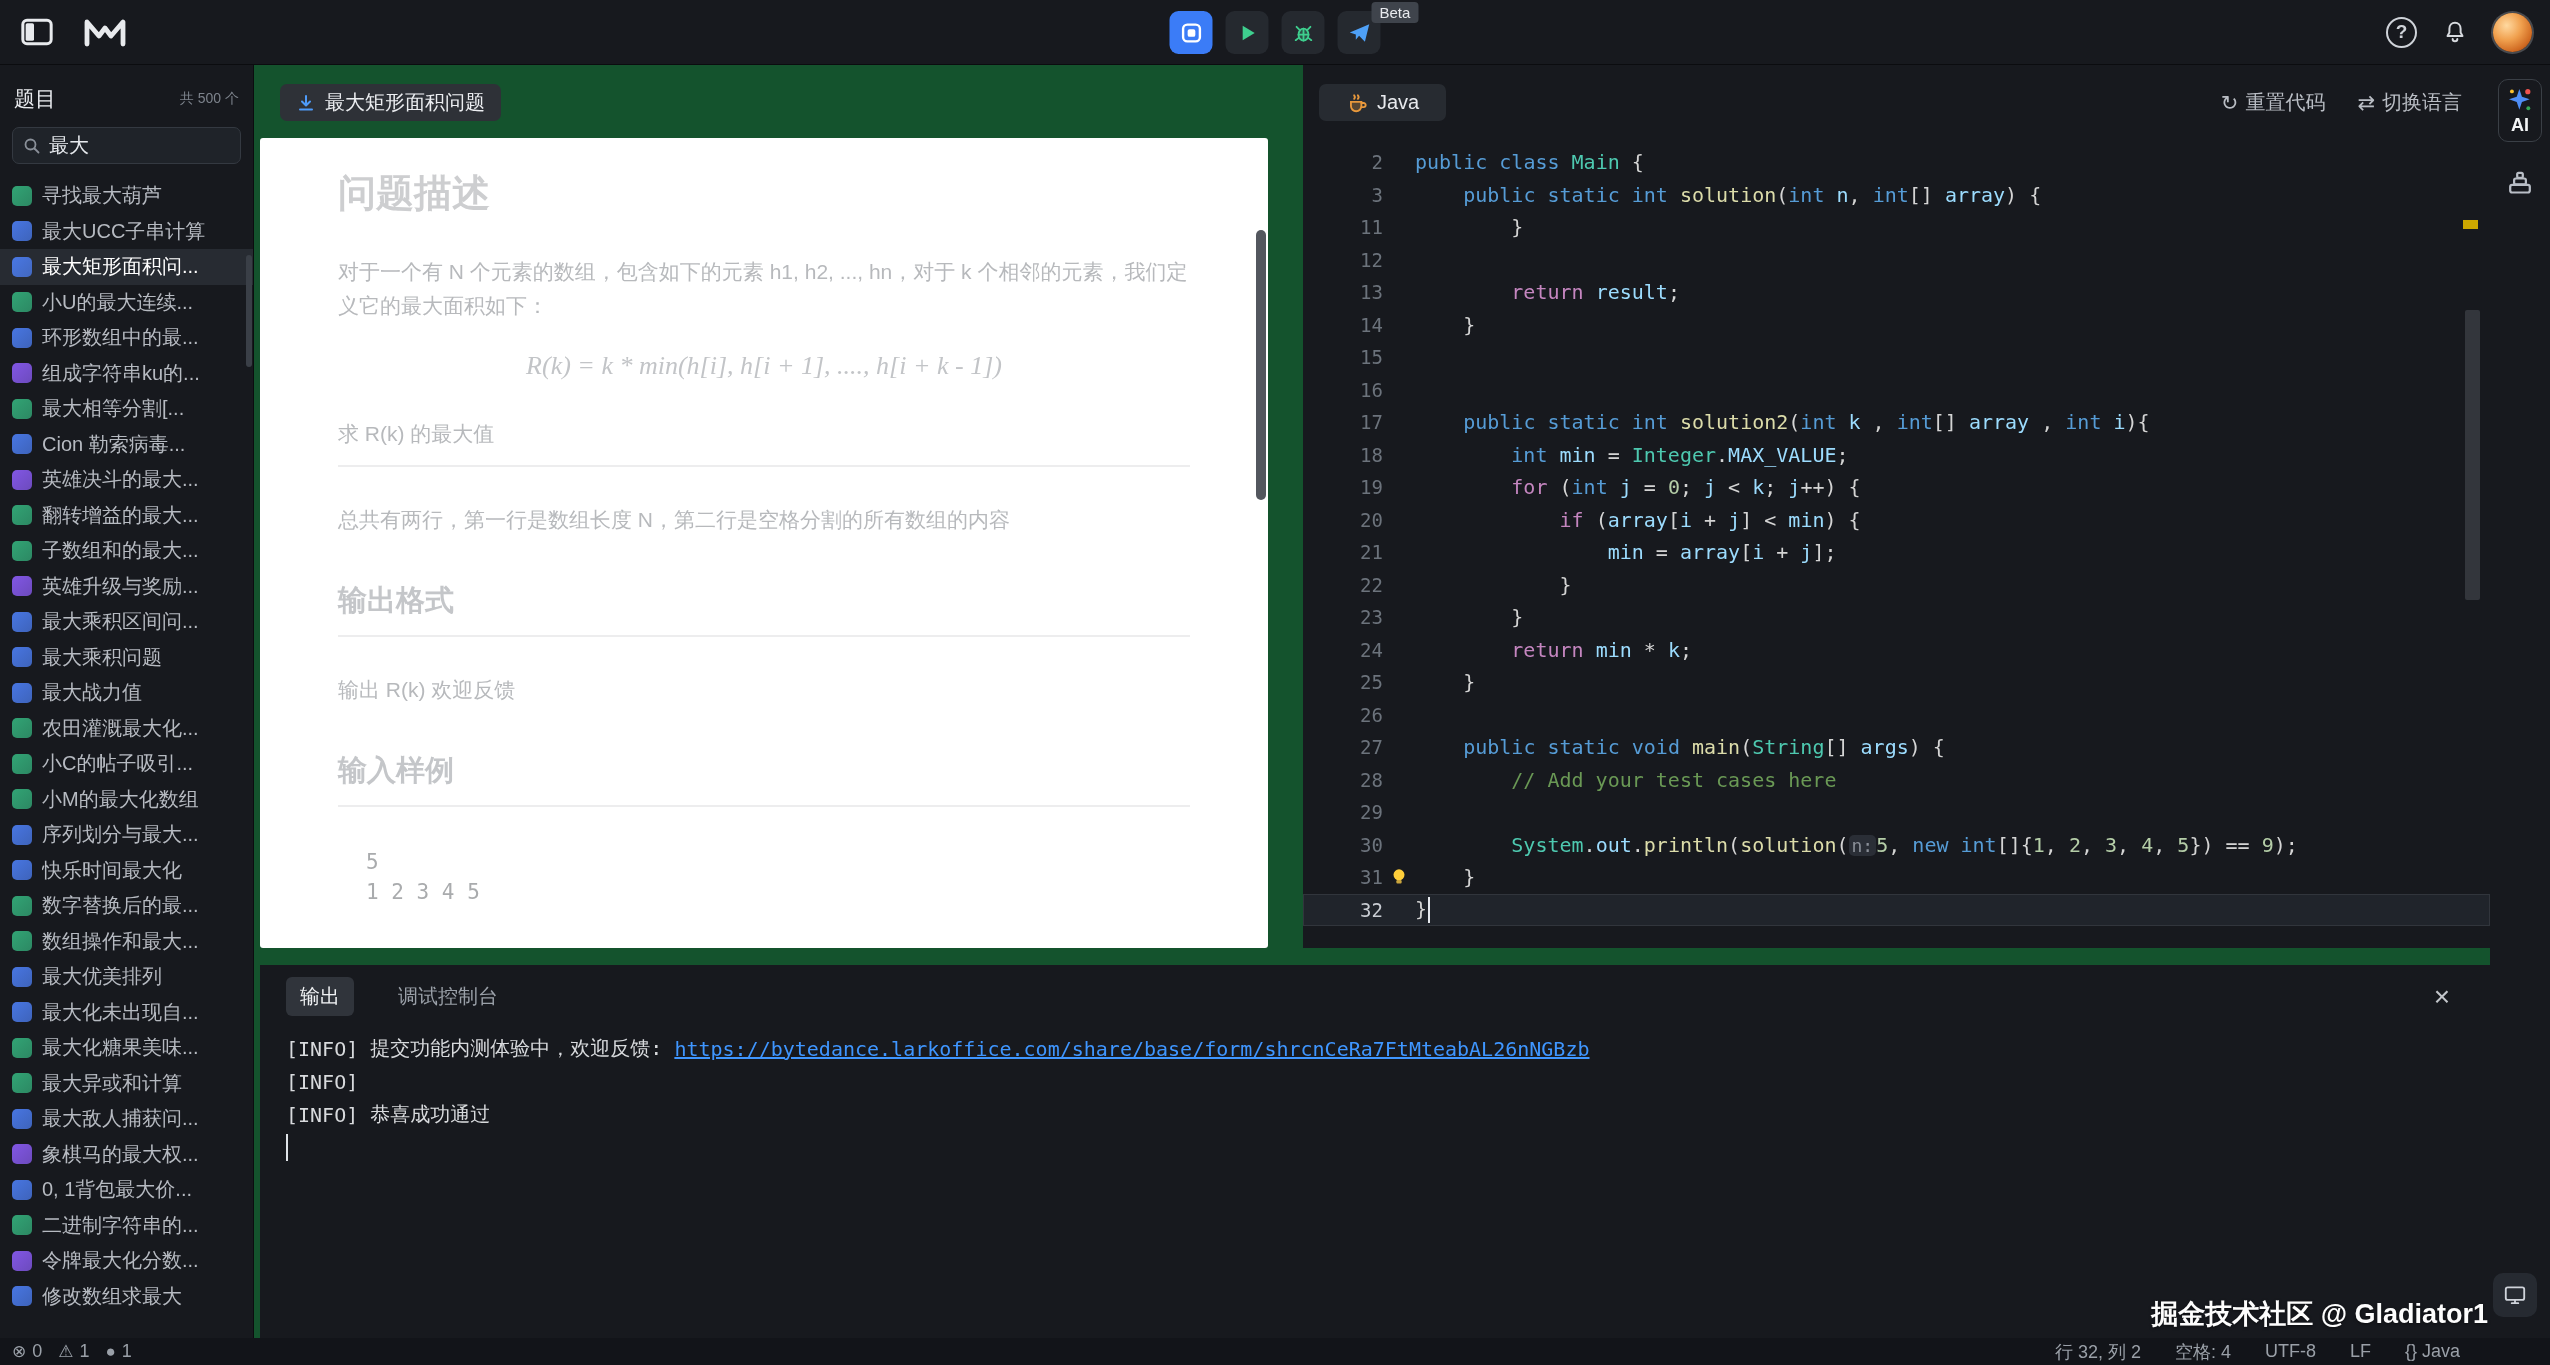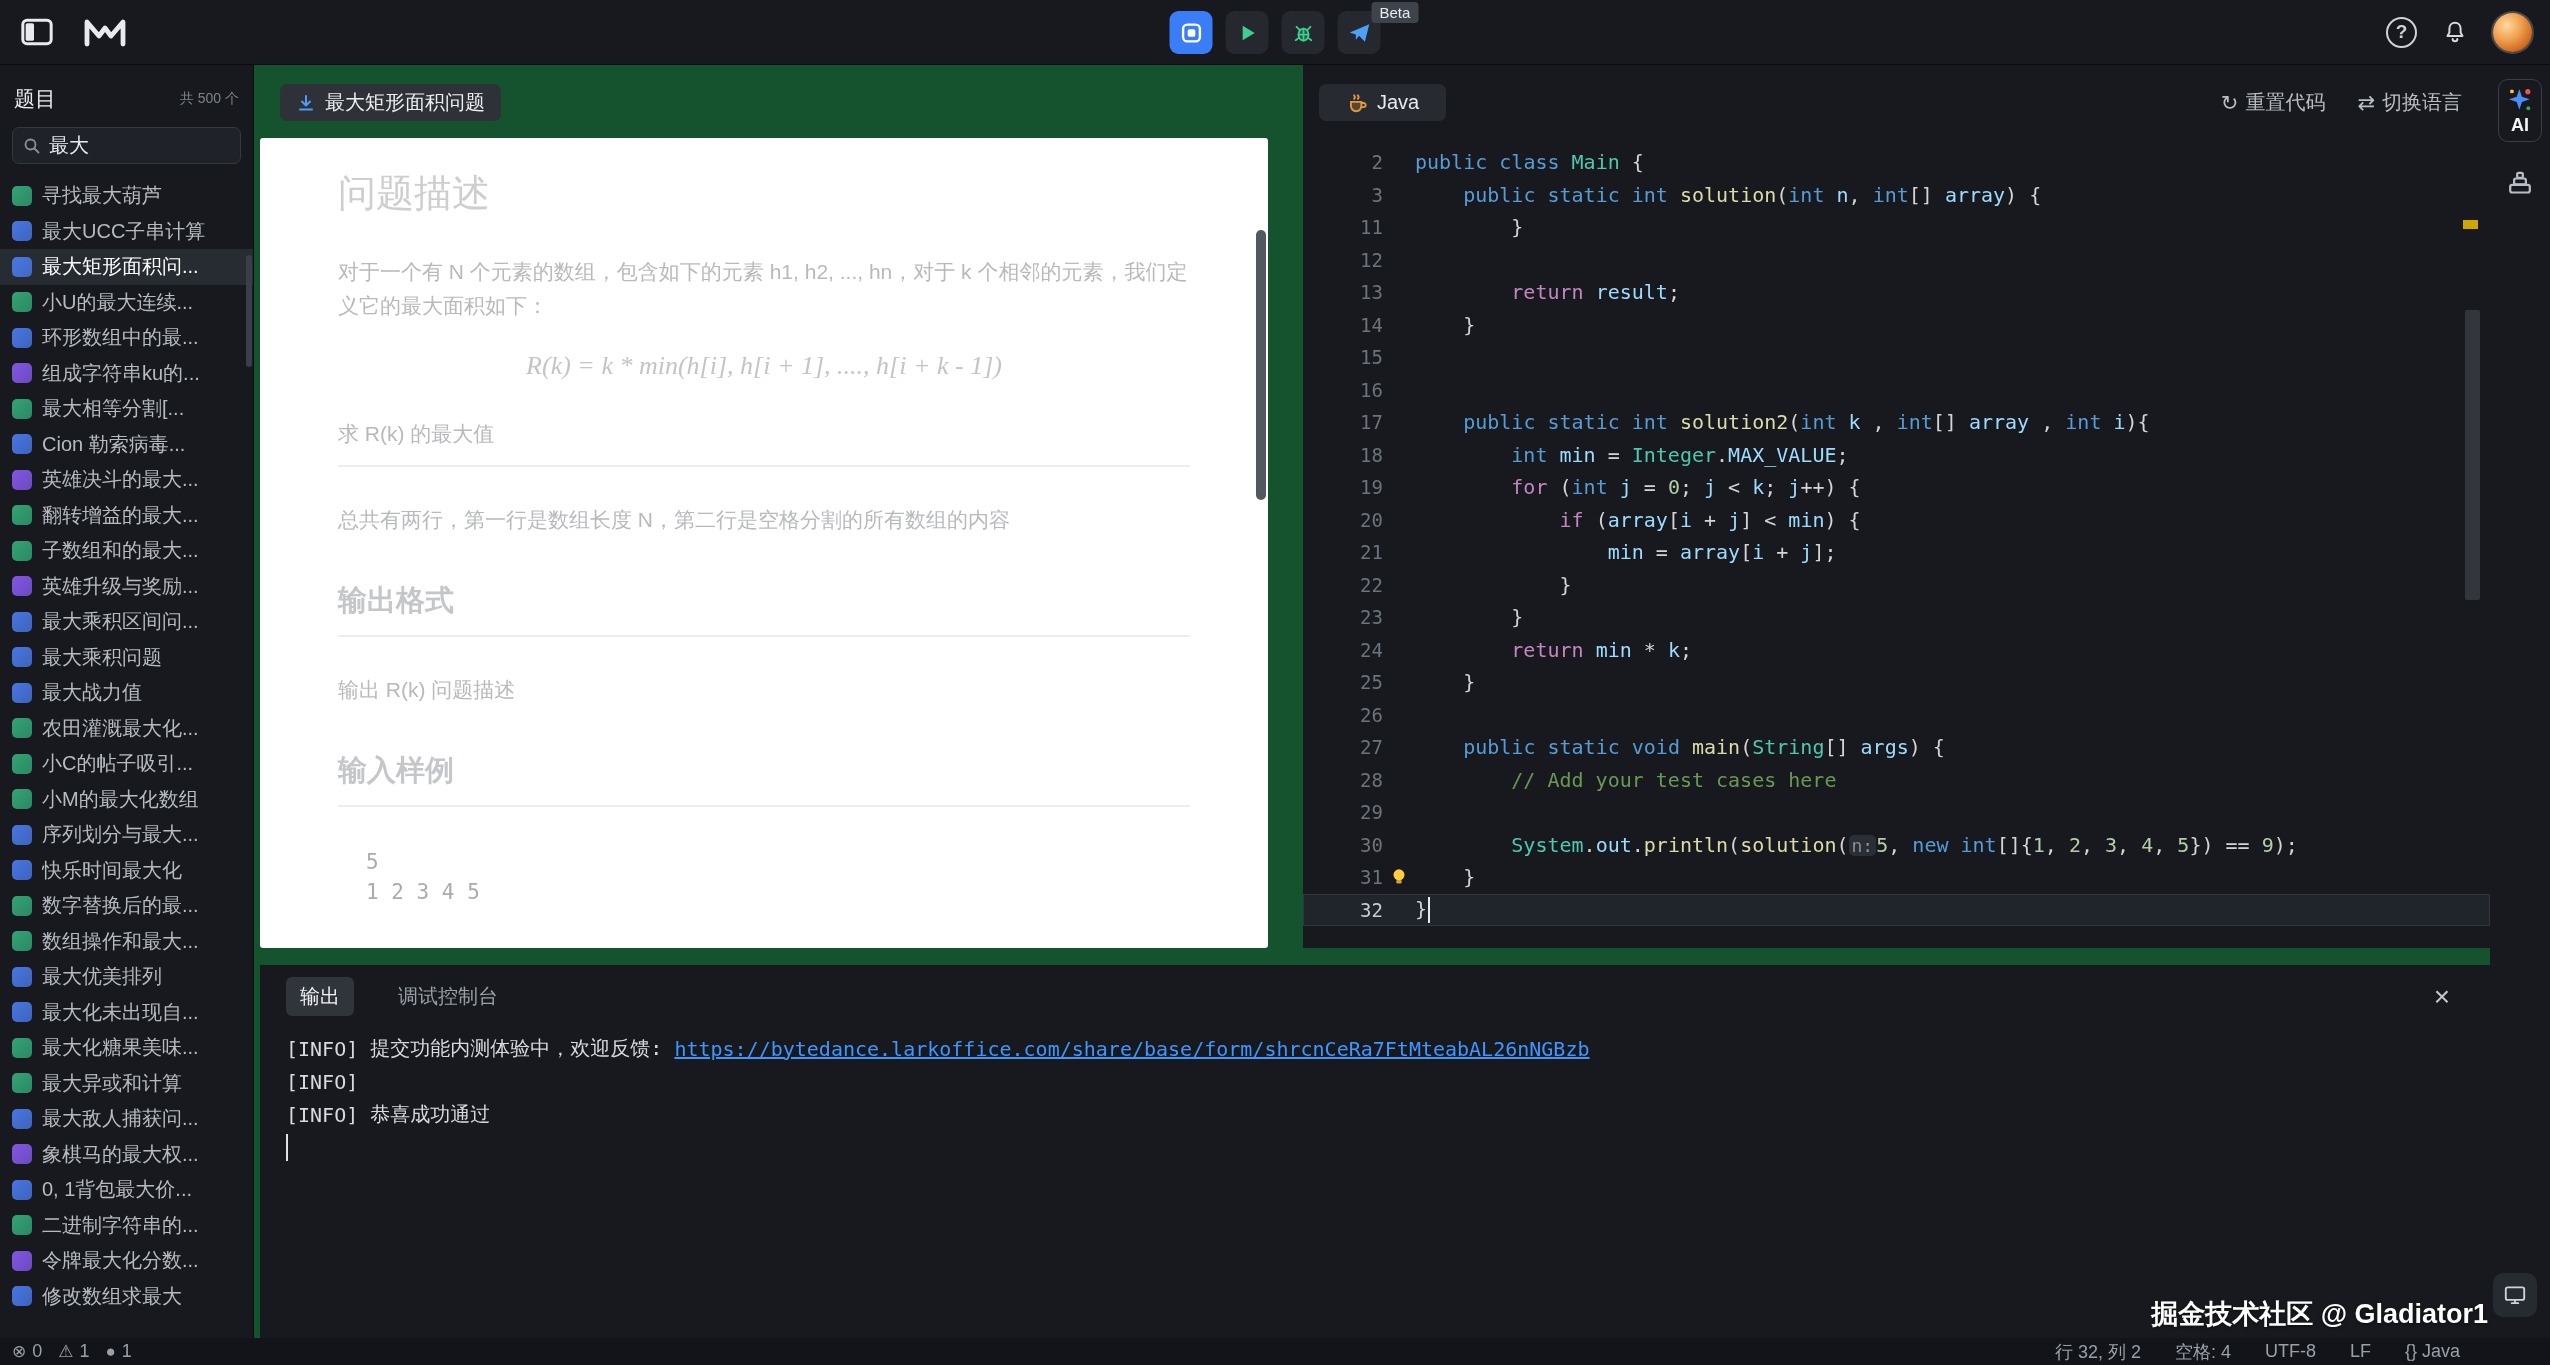--- a/index.html
+++ b/index.html
@@ -30,21 +30,21 @@
   .p-item.selected{background:#272b32}
   .p-icon{width:20px;height:20px;border-radius:5px;flex:none;opacity:.92}
   .p-label{font-size:20px;color:#b6bac1;white-space:nowrap;overflow:hidden}
   .p-item.selected .p-label{color:#ffffff}
   .sb-thumb{position:absolute;right:1px;top:4px;width:6px;height:112px;border-radius:3px;background:#3a3f47}
 
   
   .doc-chip{position:absolute;left:280px;top:84px;height:37px;background:#2e3137;border-radius:7px;display:flex;align-items:center;gap:9px;padding:0 16px;color:#eceef1;font-size:20px;z-index:12;cursor:pointer}
   .doc-pane{position:absolute;left:260px;top:138px;width:1008px;height:810px;background:#ffffff;border-radius:3px;overflow:hidden;z-index:5}
   .doc-body{padding:30px 78px 0 78px}
-  .doc-body h1{font-size:38px;font-weight:normal;color:#cdced0;margin-bottom:36px}
+  .doc-body h1{font-size:38px;font-weight:bold;color:#cdced0;margin-bottom:36px}
   .doc-body h2{font-size:29px;font-weight:bold;color:#c4c6c9;margin-top:44px}
   .doc-hr{border:none;border-top:2px solid #ededee;margin-top:14px}
   .doc-p{font-size:21px;line-height:34px;color:#b7b9bc;margin-top:36px}
   .doc-formula{font-family:"Liberation Serif","DejaVu Serif",serif;font-style:italic;font-size:26px;color:#c2c4c7;text-align:center;margin-top:28px}
   .doc-sample{font-family:"DejaVu Sans Mono","Liberation Mono",monospace;font-size:21px;line-height:30px;color:#a9abad;margin:40px 0 0 28px;white-space:pre}
   .doc-thumb{position:absolute;left:1256px;top:230px;width:10px;height:270px;background:#53575e;border-radius:5px;z-index:6}
 
   
   .editor{position:absolute;left:1303px;top:65px;width:1187px;height:883px;background:#17191e;overflow:hidden;z-index:5}
   .editor-head{display:flex;align-items:center;justify-content:space-between;padding:19px 28px 0 16px}
@@ -318,21 +318,21 @@
       <h1>问题描述</h1>
       <p class="doc-p">对于一个有 N 个元素的数组，包含如下的元素 h1, h2, ..., hn，对于 k 个相邻的元素，我们定义它的最大面积如下：</p>
       <div class="doc-formula">R(k) = k * min(h[i], h[i + 1], ...., h[i + k - 1])</div>
       <p class="doc-p">求 R(k) 的最大值</p>
 
       <hr class="doc-hr">
       <p class="doc-p">总共有两行，第一行是数组长度 N，第二行是空格分割的所有数组的内容</p>
 
       <h2>输出格式</h2>
       <hr class="doc-hr">
-      <p class="doc-p">输出 R(k) 问题描述</p>
+      <p class="doc-p">输出 R(k) 欢迎反馈</p>
 
       <h2>输入样例</h2>
       <hr class="doc-hr">
       <pre class="doc-sample">5
 1 2 3 4 5</pre>
     </div>
   </section>
   <div class="doc-thumb"></div>
 
   <section class="editor">

